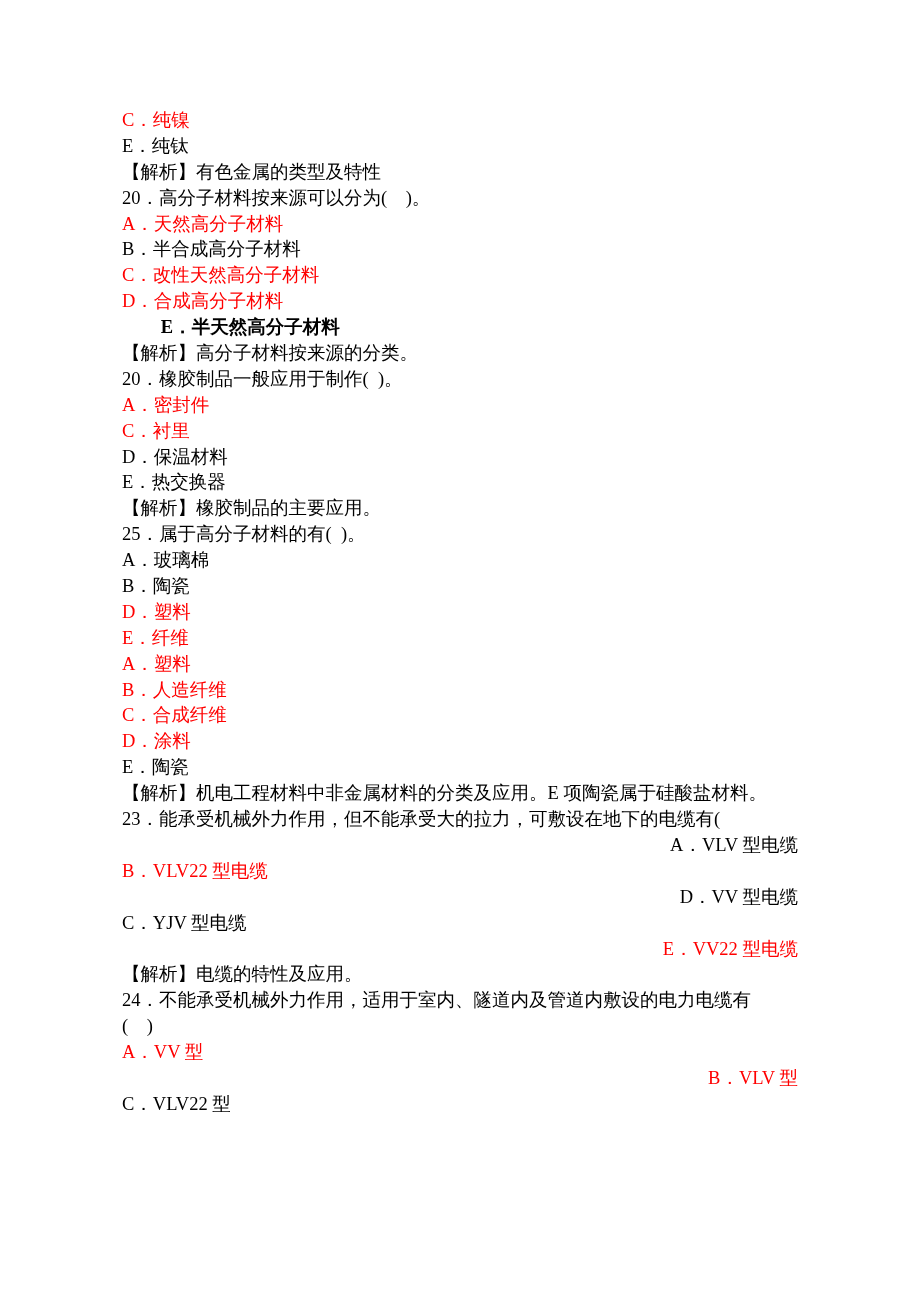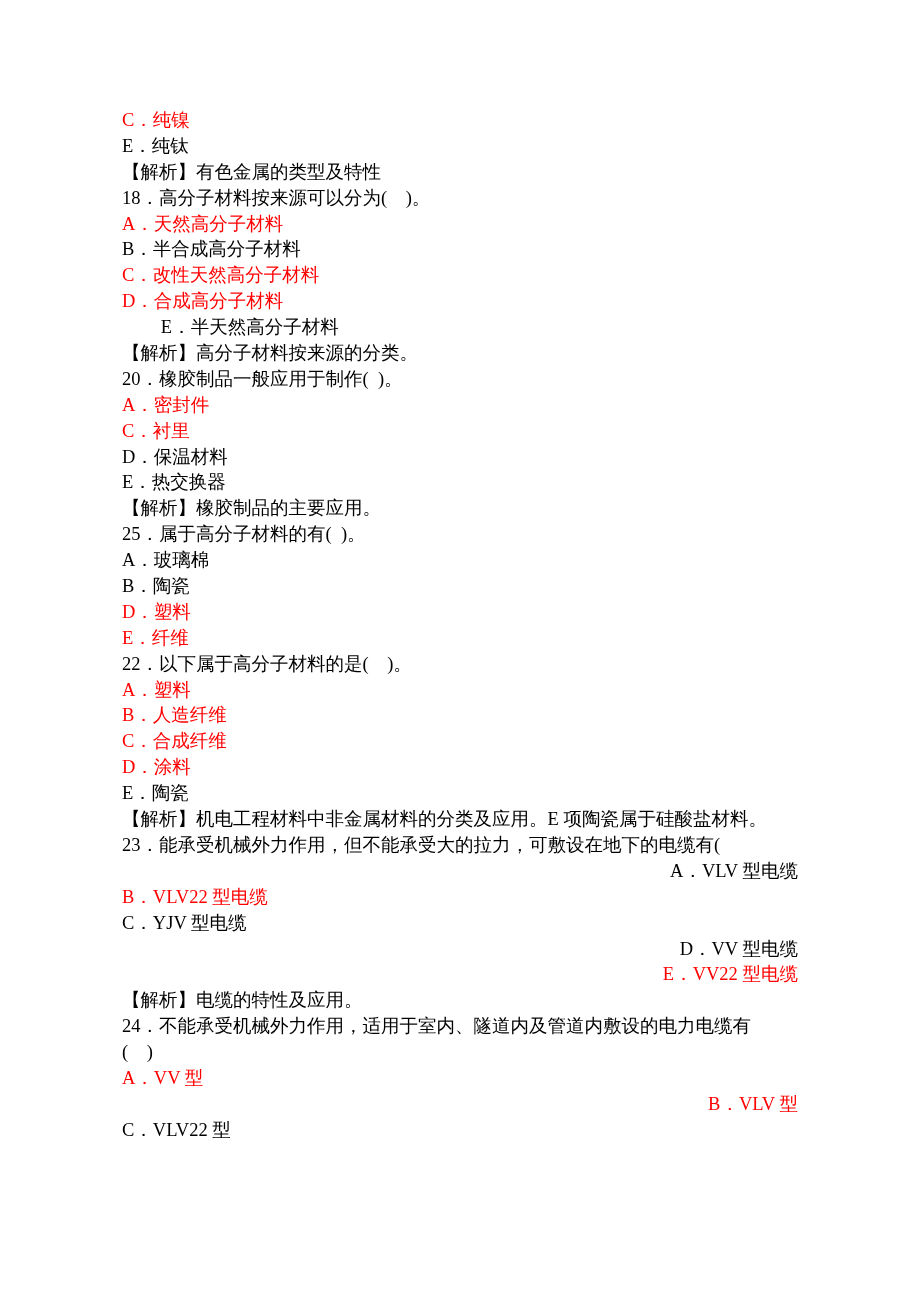--- a/index.html
+++ b/index.html
@@ -15,61 +15,60 @@
     line-height: 1.4;
     color: #000;
   }
   .page {
     padding: 108px 122px 0 122px;
   }
   .line {
     white-space: pre;
   }
   .red { color: #ff0000; }
-  .indent1 { padding-left: 2.1em; }
+  .indent1 { padding-left: 2.1em; font-weight: bold; }
   .indent2 { padding-left: 4.2em; text-align: right; }
 </style>
 </head>
 <body>
 
 <div class="page">
   <div id="content">
       <div class="line red">C．纯镍</div>
       <div class="line">E．纯钛</div>
       <div class="line">【解析】有色金属的类型及特性</div>
-      <div class="line">18．高分子材料按来源可以分为(    )。</div>
+      <div class="line">20．高分子材料按来源可以分为(    )。</div>
       <div class="line red">A．天然高分子材料</div>
       <div class="line">B．半合成高分子材料</div>
       <div class="line red">C．改性天然高分子材料</div>
       <div class="line red">D．合成高分子材料</div>
       <div class="line indent1">E．半天然高分子材料</div>
       <div class="line">【解析】高分子材料按来源的分类。</div>
       <div class="line">20．橡胶制品一般应用于制作(  )。</div>
       <div class="line red">A．密封件</div>
       <div class="line red">C．衬里</div>
       <div class="line">D．保温材料</div>
       <div class="line">E．热交换器</div>
       <div class="line">【解析】橡胶制品的主要应用。</div>
       <div class="line">25．属于高分子材料的有(  )。</div>
       <div class="line">A．玻璃棉</div>
       <div class="line">B．陶瓷</div>
       <div class="line red">D．塑料</div>
       <div class="line red">E．纤维</div>
-      <div class="line">22．以下属于高分子材料的是(    )。</div>
       <div class="line red">A．塑料</div>
       <div class="line red">B．人造纤维</div>
       <div class="line red">C．合成纤维</div>
       <div class="line red">D．涂料</div>
       <div class="line">E．陶瓷</div>
       <div class="line">【解析】机电工程材料中非金属材料的分类及应用。E 项陶瓷属于硅酸盐材料。</div>
       <div class="line">23．能承受机械外力作用，但不能承受大的拉力，可敷设在地下的电缆有(</div>
       <div class="line indent2">A．VLV 型电缆</div>
       <div class="line red">B．VLV22 型电缆</div>
+      <div class="line indent2">D．VV 型电缆</div>
       <div class="line">C．YJV 型电缆</div>
-      <div class="line indent2">D．VV 型电缆</div>
       <div class="line red indent2">E．VV22 型电缆</div>
       <div class="line">【解析】电缆的特性及应用。</div>
       <div class="line">24．不能承受机械外力作用，适用于室内、隧道内及管道内敷设的电力电缆有</div>
       <div class="line">(    )</div>
       <div class="line red">A．VV 型</div>
       <div class="line red indent2">B．VLV 型</div>
       <div class="line">C．VLV22 型</div>
     </div>
 </div>
 

